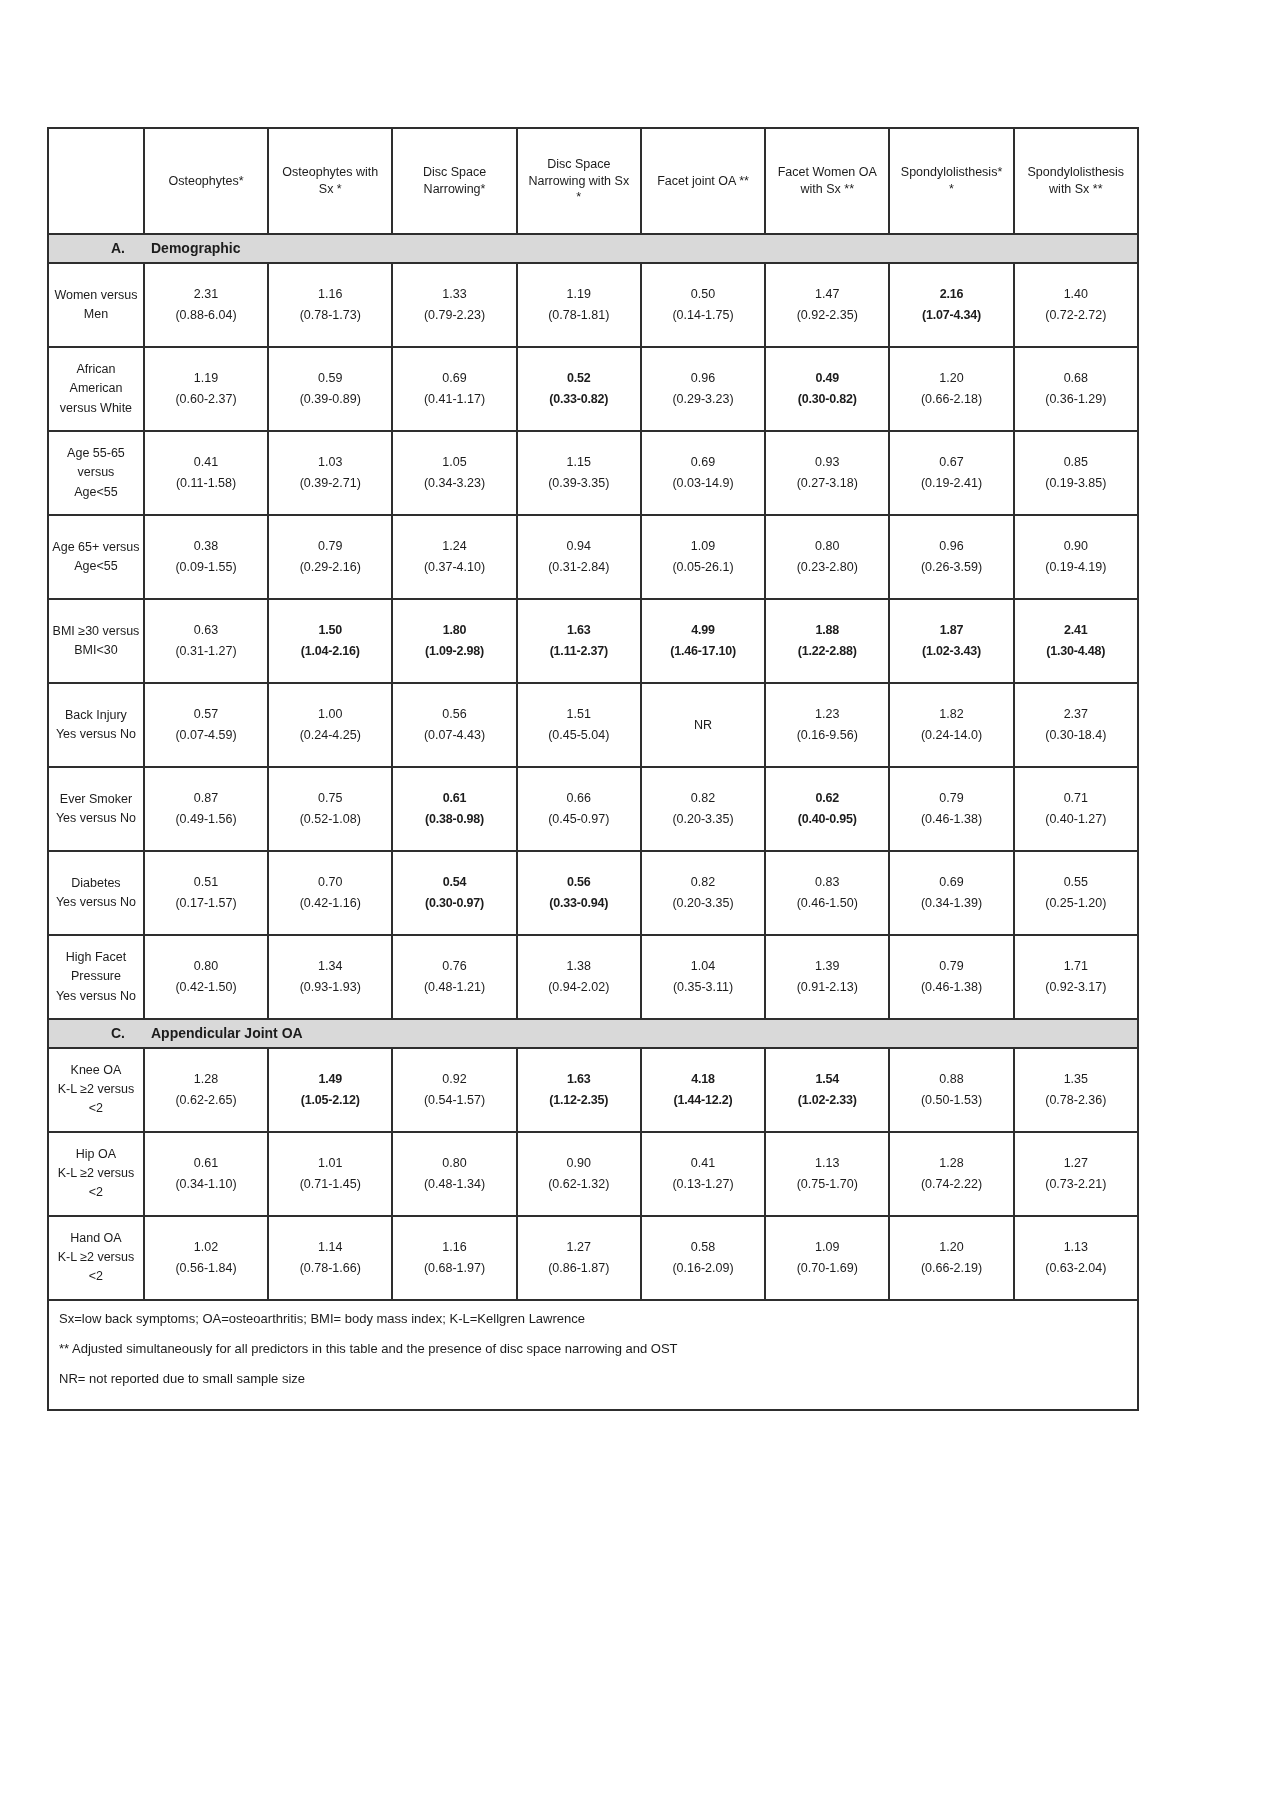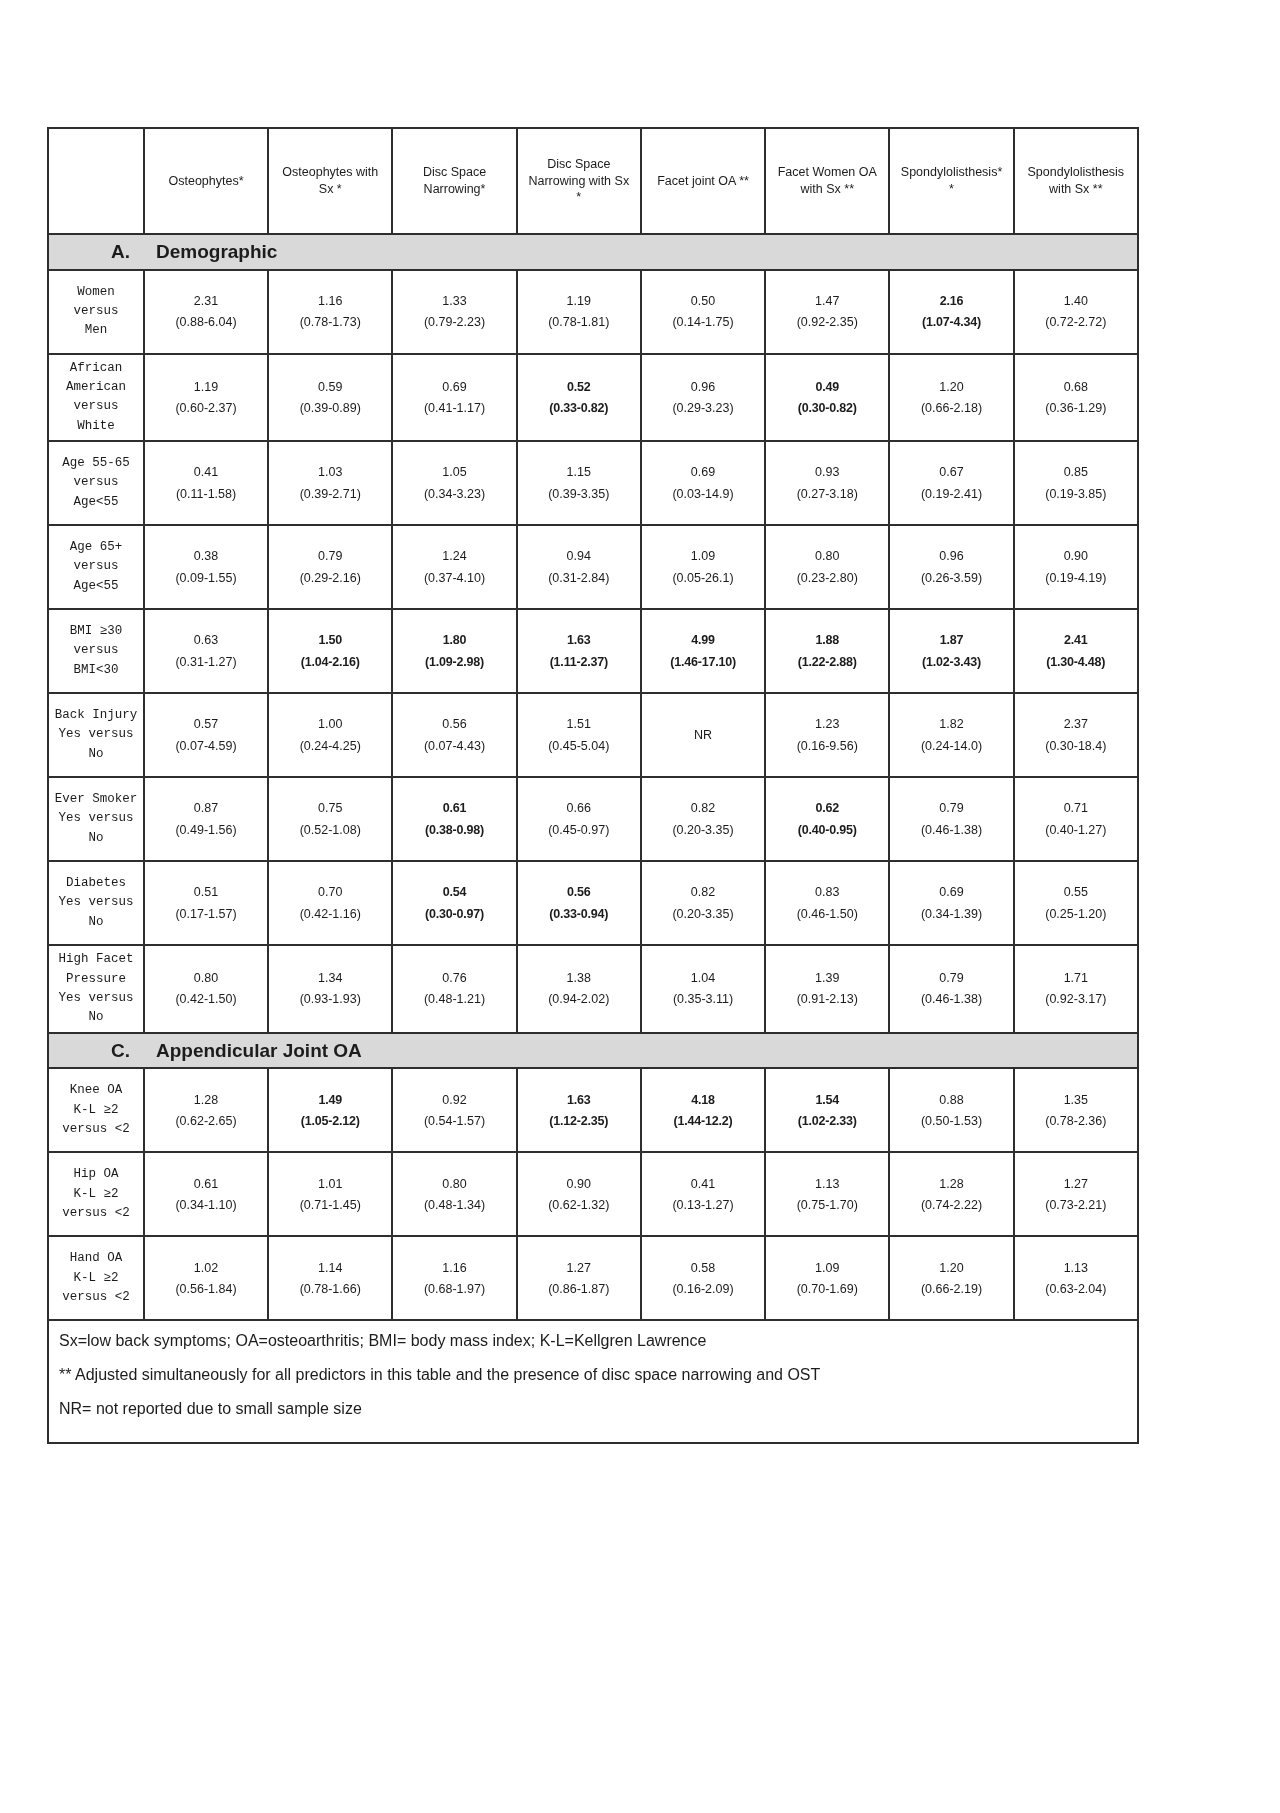--- a/index.html
+++ b/index.html
@@ -41,40 +41,40 @@
   }
   table.results thead th {
     height: 92px;
     font-weight: normal;
     padding: 6px 8px;
   }
   tr.section-row td.section-td {
     background: #d9d9d9;
     text-align: left;
     font-weight: bold;
-    font-size: 19px;
+    font-size: 14px;
     padding: 4px 4px 4px 62px;
     height: 18px;
   }
   .section-title { margin-left: 26px; }
   tr.data-row td { height: 74px; }
-  td.label-td { padding: 8px 2px; font-family: Liberation Mono, monospace; }
+  td.label-td { padding: 8px 2px; }
   .label-line { line-height: 1.55; }
   .cell-value { line-height: 1.3; }
   .cell-ci { line-height: 1.3; margin-top: 5px; }
   td.bold-cell .cell-value,
   td.bold-cell .cell-ci {
     font-weight: bold;
     letter-spacing: -0.2px;
   }
   .footnotes {
     border: 2px solid #2e2e2e;
     border-top: none;
     text-align: left;
-    font-size: 16px;
+    font-size: 13px;
     padding: 10px 12px 14px 10px;
   }
   .fn { line-height: 1.3; margin-bottom: 13px; }
   .fn:last-child { margin-bottom: 8px; }
 </style>
 </head>
 <body>
 
 <div class="table-wrap">
   <table class="results">

